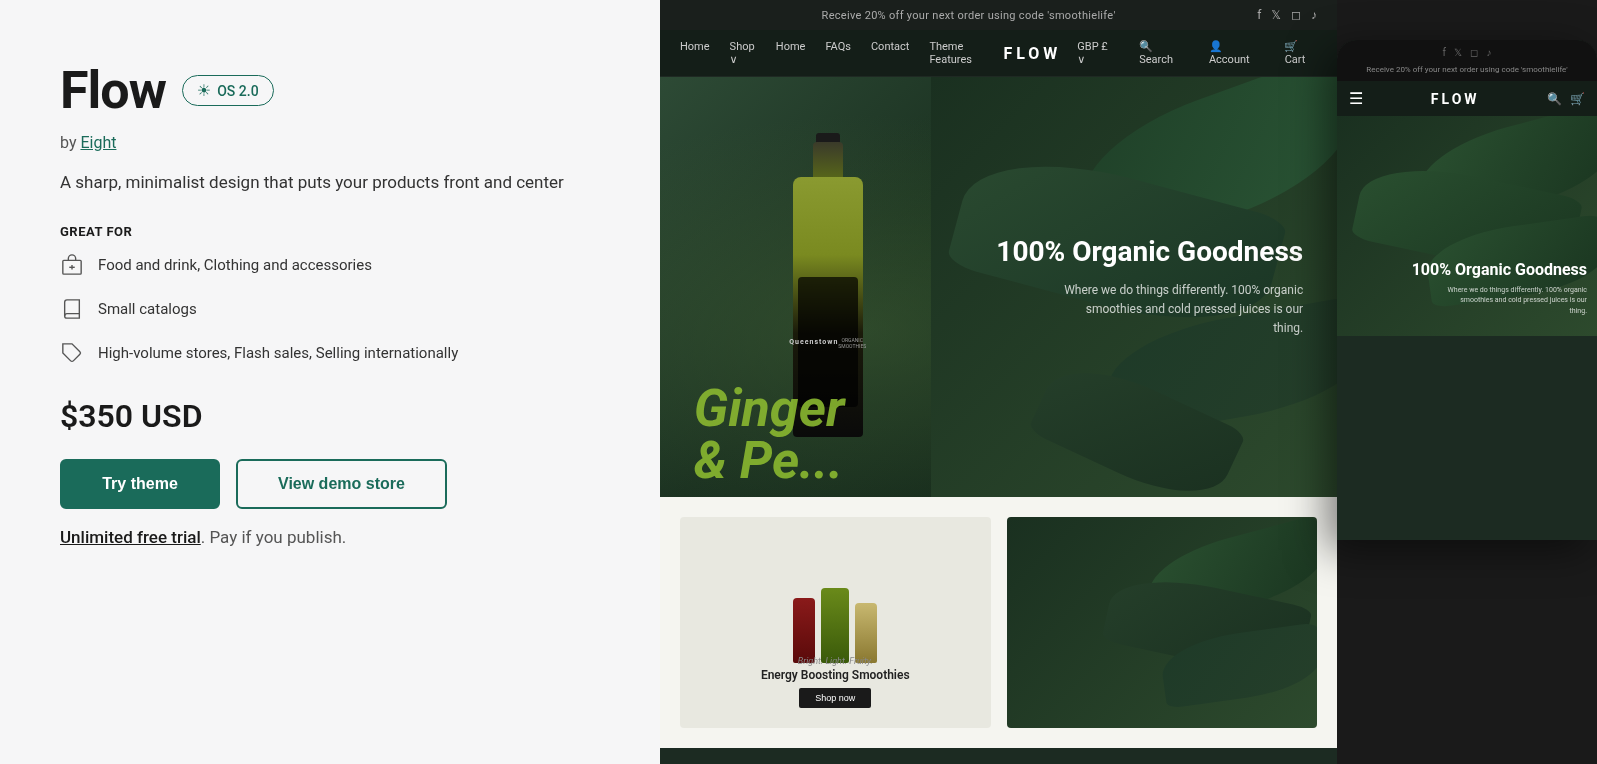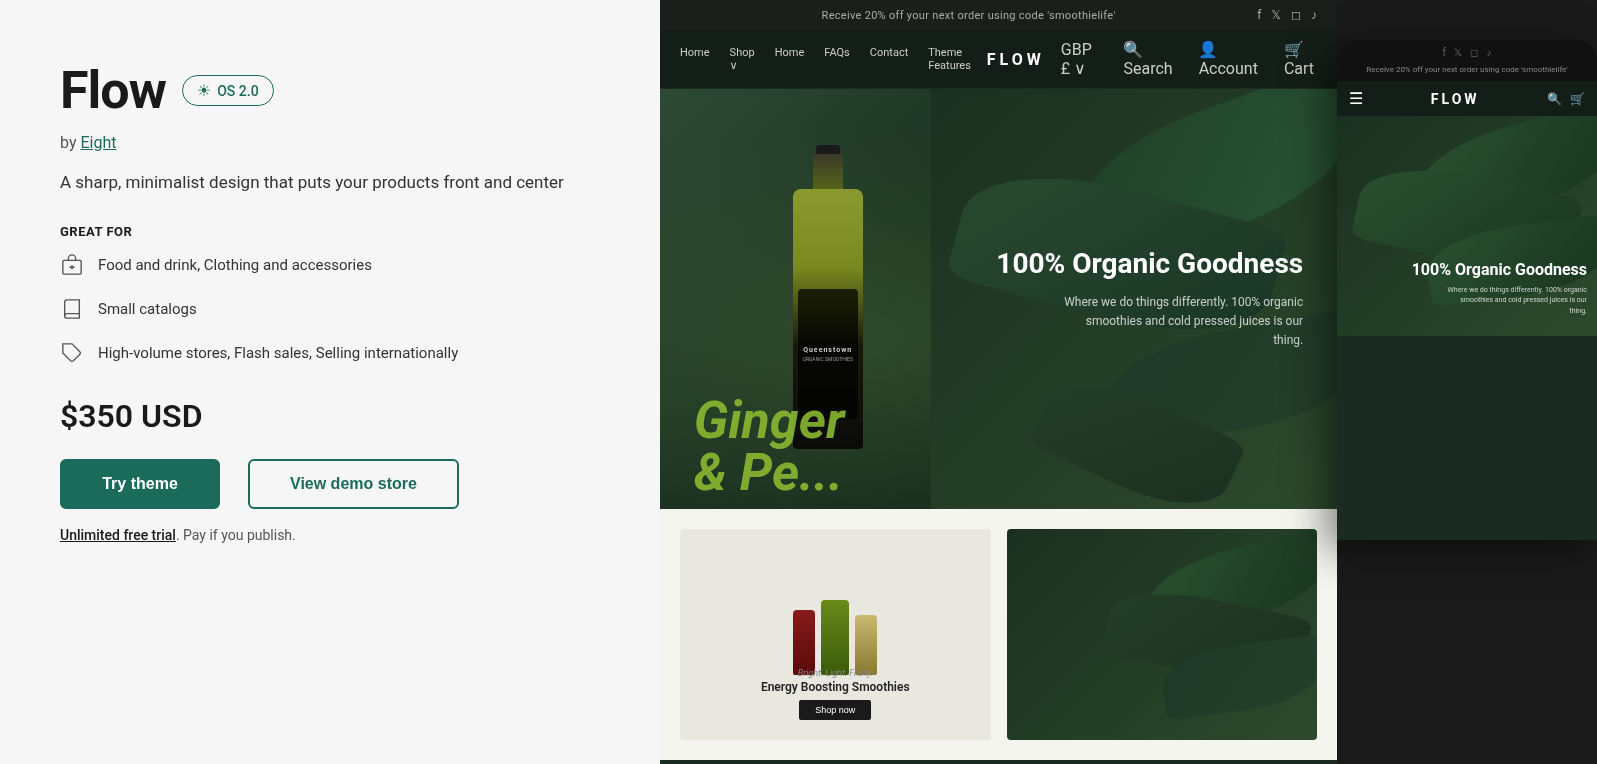--- a/index.html
+++ b/index.html
@@ -107,21 +107,21 @@
 
     .price {
       font-size: 32px;
       font-weight: 600;
       color: #1a1a1a;
       margin-bottom: 24px;
     }
 
     .button-row {
       display: flex;
-      gap: 28px;
+      gap: 16px;
       margin-bottom: 18px;
     }
 
     .btn-try {
       background: #1a6b5a;
       color: #fff;
       border: 2px solid #1a6b5a;
       border-radius: 6px;
       padding: 14px 32px;
       font-size: 16px;
@@ -138,21 +138,21 @@
       border-radius: 6px;
       padding: 14px 40px;
       font-size: 16px;
       font-weight: 600;
       cursor: pointer;
       min-width: 200px;
       text-align: center;
     }
 
     .trial-text {
-      font-size: 14px;
+      font-size: 17px;
       color: #555;
     }
 
     .trial-text a {
       color: #1a1a1a;
       text-decoration: underline;
       font-weight: 500;
     }
 
     
@@ -229,21 +229,21 @@
       text-align: center;
       font-size: 16px;
       font-weight: 700;
       color: #fff;
       letter-spacing: 4px;
     }
 
     .nav-actions {
       display: flex;
       gap: 26px;
-      font-size: 16px;
+      font-size: 11px;
       color: #ccc;
     }
 
     
     .hero-section {
       position: relative;
       height: 420px;
       background: linear-gradient(135deg, #2d4a35 0%, #1a3020 40%, #0d1f14 100%);
       overflow: hidden;
       display: flex;
@@ -311,21 +311,20 @@
     .bottle-label {
       position: absolute;
       bottom: 30px;
       left: 50%;
       transform: translateX(-50%);
       width: 60px;
       height: 130px;
       background: rgba(0,0,0,0.7);
       border-radius: 4px;
       display: flex;
-      flex-direction: column;
       align-items: center;
       justify-content: center;
       color: #aaa;
       font-size: 6px;
       text-align: center;
       padding: 4px;
     }
 
     
     .hero-product-text {

